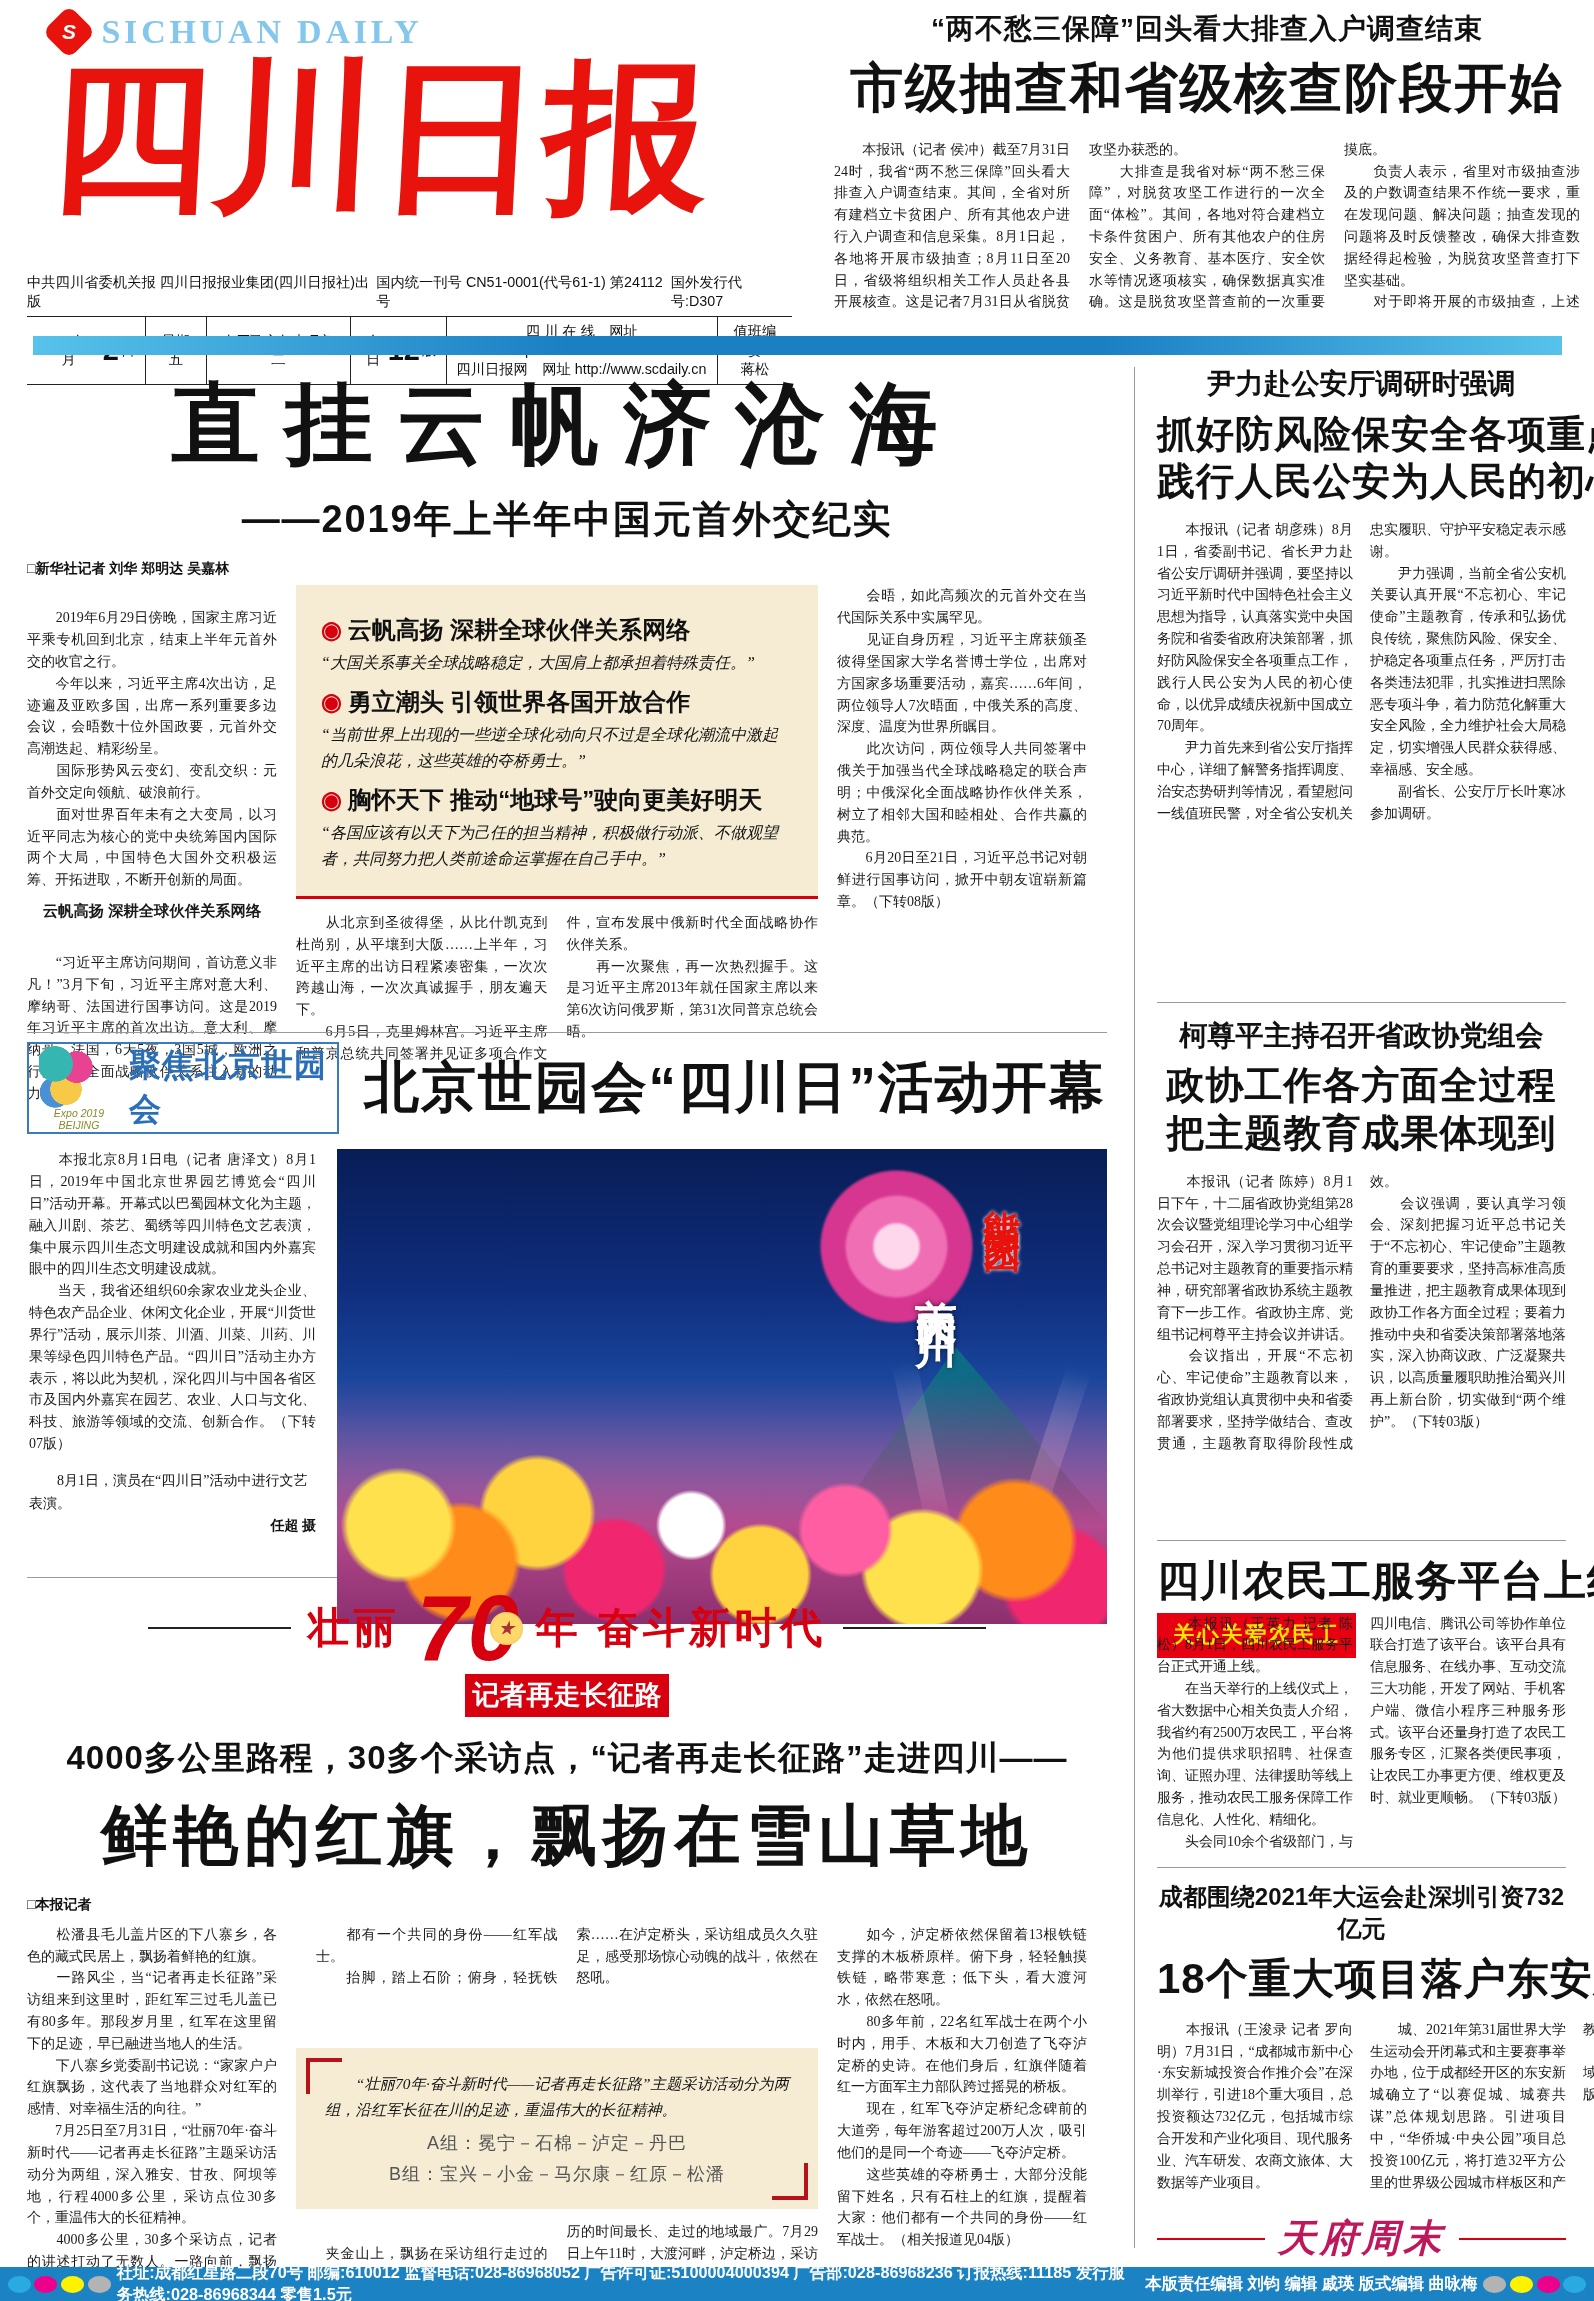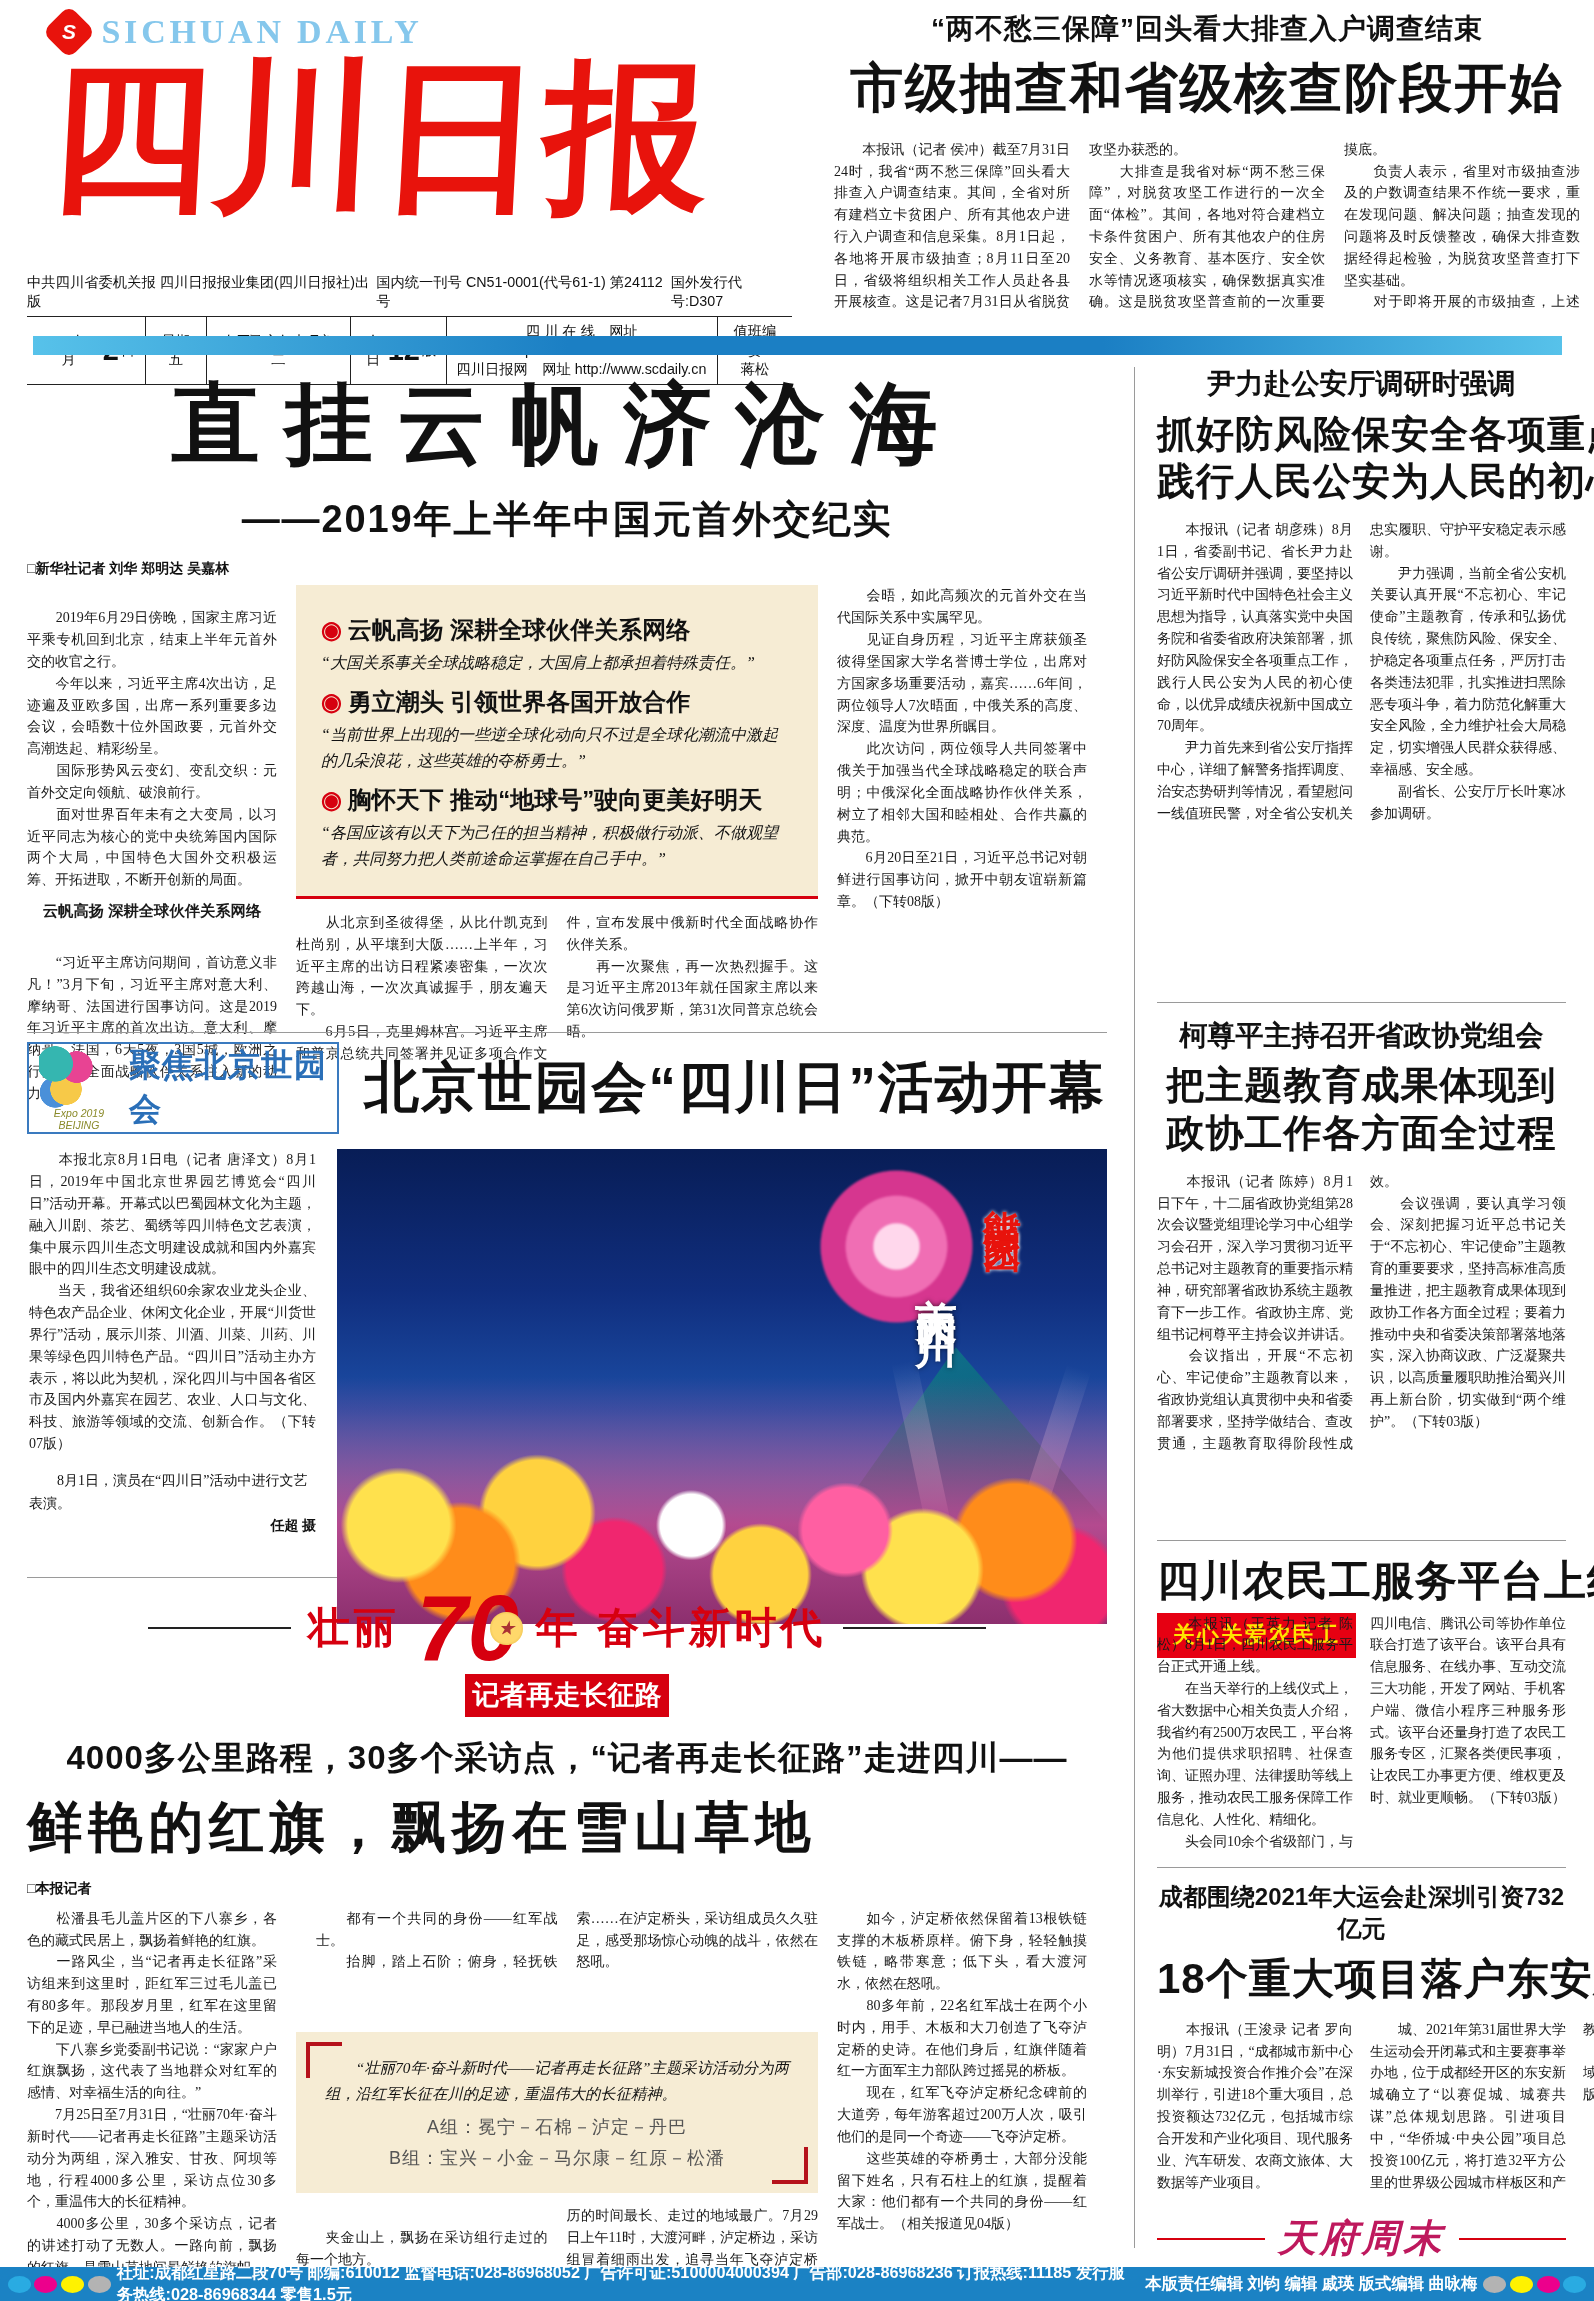--- a/index.html
+++ b/index.html
@@ -113,21 +113,21 @@
   .cz-banner .line{width:143px;height:1.9px;background:#222;}
   .cz-b-red{color:#d6000f;font-size:42px;font-weight:900;letter-spacing:3.8px;}
   .cz-70{color:#d6000f;font-size:92px;font-weight:900;font-style:italic;line-height:.9;position:relative;}
   .cz-70 .emblem{position:absolute;right:-3.8px;top:25px;width:32.5px;height:32.5px;border-radius:50%;
     background:radial-gradient(circle,#ffd86b 0 60%,#d6a52c 100%);display:flex;align-items:center;
     justify-content:center;color:#a33;font-size:17px;}
   .cz-ribbon{display:flex;justify-content:center;margin-top:3.8px;}
   .cz-ribbon span{background:#d6000f;color:#fff;font-size:27px;font-weight:bold;
     font-family:"Liberation Serif",serif;padding:3.8px 7.6px;margin:0 1.9px;}
   .cz-kicker{text-align:center;font-size:33px;font-weight:900;margin-top:19px;letter-spacing:1px;}
-  .cz-head{font-size:55px;font-weight:900;letter-spacing:5.7px;margin-top:9.6px;white-space:nowrap;}
+  .cz-head{text-align:center;font-size:66px;font-weight:900;letter-spacing:5.7px;margin-top:9.6px;white-space:nowrap;}
   .cz-byline{font-size:14px;font-weight:bold;margin:15.3px 0 9.6px 0;}
   .cz-cols{display:flex;gap:19px;}
   .cz-mid{width:522px;flex:0 0 auto;}
   .cz-midtop{column-count:2;column-gap:19px;height:113px;margin-bottom:11.5px;margin-left:20px;}
   .cz-box{position:relative;background:#f6ecd4;padding:23px 29px;box-sizing:border-box;}
   .cz-box:before{content:"";position:absolute;left:9.6px;top:9.6px;width:32.5px;height:32.5px;
     border-left:4.8px solid #b5121b;border-top:4.8px solid #b5121b;}
   .cz-box:after{content:"";position:absolute;right:9.6px;bottom:9.6px;width:32.5px;height:32.5px;
     border-right:4.8px solid #b5121b;border-bottom:4.8px solid #b5121b;}
   .cz-box-text{font-size:15.3px;line-height:1.7;font-family:"Liberation Serif",serif;font-style:italic;
@@ -241,22 +241,22 @@
       <div class="rail-head">抓好防风险保安全各项重点工作</div>
       <div class="rail-head">践行人民公安为人民的初心使命</div>
       <div class="rail-cols body-text" style="height:470px;">　　本报讯（记者 胡彦殊）8月1日，省委副书记、省长尹力赴省公安厅调研并强调，要坚持以习近平新时代中国特色社会主义思想为指导，认真落实党中央国务院和省委省政府决策部署，抓好防风险保安全各项重点工作，践行人民公安为人民的初心使命，以优异成绩庆祝新中国成立70周年。
 　　尹力首先来到省公安厅指挥中心，详细了解警务指挥调度、治安态势研判等情况，看望慰问一线值班民警，对全省公安机关忠实履职、守护平安稳定表示感谢。
 　　尹力强调，当前全省公安机关要认真开展“不忘初心、牢记使命”主题教育，传承和弘扬优良传统，聚焦防风险、保安全、护稳定各项重点任务，严厉打击各类违法犯罪，扎实推进扫黑除恶专项斗争，着力防范化解重大安全风险，全力维护社会大局稳定，切实增强人民群众获得感、幸福感、安全感。
 　　副省长、公安厅厅长叶寒冰参加调研。</div>
     </div>
     <div class="hdiv-rail"></div>
     <div>
       <div class="rail-kicker">柯尊平主持召开省政协党组会</div>
+      <div class="rail-head">政协工作各方面全过程</div>
       <div class="rail-head">把主题教育成果体现到</div>
-      <div class="rail-head">政协工作各方面全过程</div>
       <div class="rail-cols body-text" style="height:356px;">　　本报讯（记者 陈婷）8月1日下午，十二届省政协党组第28次会议暨党组理论学习中心组学习会召开，深入学习贯彻习近平总书记对主题教育的重要指示精神，研究部署省政协系统主题教育下一步工作。省政协主席、党组书记柯尊平主持会议并讲话。
 　　会议指出，开展“不忘初心、牢记使命”主题教育以来，省政协党组认真贯彻中央和省委部署要求，坚持学做结合、查改贯通，主题教育取得阶段性成效。
 　　会议强调，要认真学习领会、深刻把握习近平总书记关于“不忘初心、牢记使命”主题教育的重要要求，坚持高标准高质量推进，把主题教育成果体现到政协工作各方面全过程；要着力推动中央和省委决策部署落地落实，深入协商议政、广泛凝聚共识，以高质量履职助推治蜀兴川再上新台阶，切实做到“两个维护”。（下转03版）</div>
     </div>
     <div class="hdiv-rail"></div>
     <div>
       <div class="rail-head" style="font-size:42px;">四川农民工服务平台上线</div>
       <div class="badge">关心关爱农民工</div>
       <div class="rail-cols body-text" style="height:241px;margin-top:-55px;column-fill:auto;padding-top:0;">　　本报讯（王英力 记者 陈松）8月1日，四川农民工服务平台正式开通上线。
 　　在当天举行的上线仪式上，省大数据中心相关负责人介绍，我省约有2500万农民工，平台将为他们提供求职招聘、社保查询、证照办理、法律援助等线上服务，推动农民工服务保障工作信息化、人性化、精细化。

